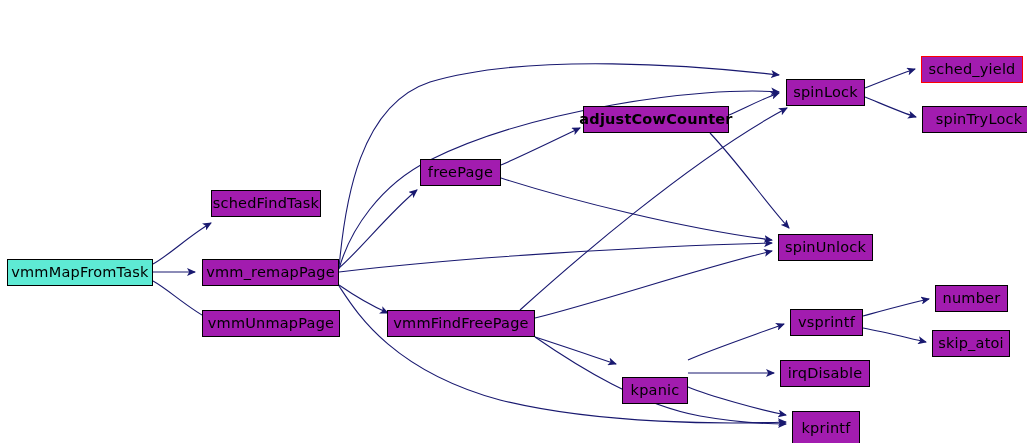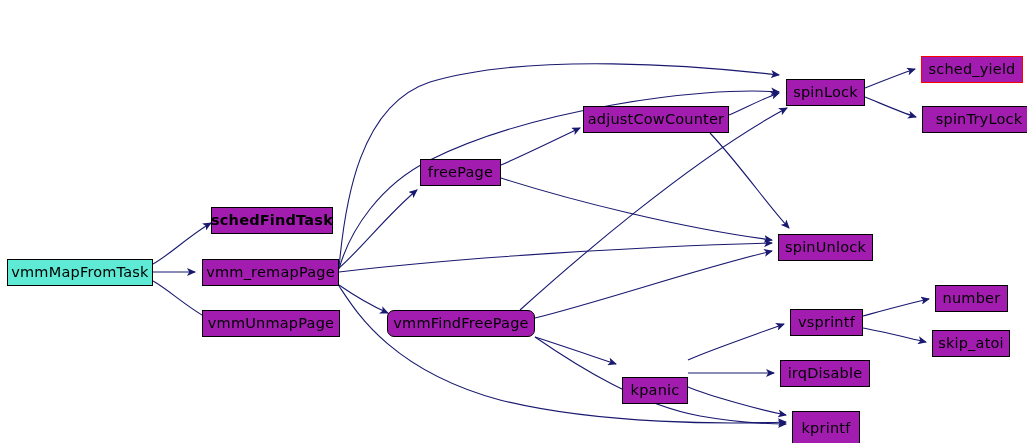--- a/index.html
+++ b/index.html
@@ -63,36 +63,36 @@
         <path d="M865,97 C880,103 900,112 916,117" marker-end="url(#ah)"></path>
         <path d="M863,316 C885,310 910,303 929,299" marker-end="url(#ah)"></path>
         <path d="M863,328 C885,332 908,338 926,342" marker-end="url(#ah)"></path>
       </g>
   </svg>
 
   <div id="nodes">
       <div class="node highlight" style="left: 7px; top: 259px; width: 146px; height: 27px;">
         <span class="node-label">vmmMapFromTask</span>
       </div>
-      <div class="node" style="left: 211px; top: 207px; width: 122px; height: 27px; font-weight: bold;">
+      <div class="node" style="left: 211px; top: 190px; width: 110px; height: 27px;">
         <span class="node-label">schedFindTask</span>
       </div>
       <div class="node" style="left: 202px; top: 259px; width: 137px; height: 27px;">
         <span class="node-label">vmm_remapPage</span>
       </div>
       <div class="node" style="left: 202px; top: 310px; width: 138px; height: 27px;">
         <span class="node-label">vmmUnmapPage</span>
       </div>
       <div class="node" style="left: 420px; top: 159px; width: 81px; height: 27px;">
         <span class="node-label">freePage</span>
       </div>
-      <div class="node" style="left: 387px; top: 310px; width: 148px; height: 27px; border-radius: 7px;">
+      <div class="node" style="left: 387px; top: 310px; width: 148px; height: 27px;">
         <span class="node-label">vmmFindFreePage</span>
       </div>
-      <div class="node" style="left: 583px; top: 106px; width: 146px; height: 27px;">
+      <div class="node" style="left: 583px; top: 106px; width: 146px; height: 27px; font-weight: bold;">
         <span class="node-label">adjustCowCounter</span>
       </div>
       <div class="node" style="left: 622px; top: 360px; width: 66px; height: 27px; margin-top: 17px;">
         <span class="node-label">kpanic</span>
       </div>
       <div class="node" style="left: 786px; top: 79px; width: 79px; height: 27px;">
         <span class="node-label">spinLock</span>
       </div>
       <div class="node" style="left: 778px; top: 234px; width: 95px; height: 27px;">
         <span class="node-label">spinUnlock</span>

